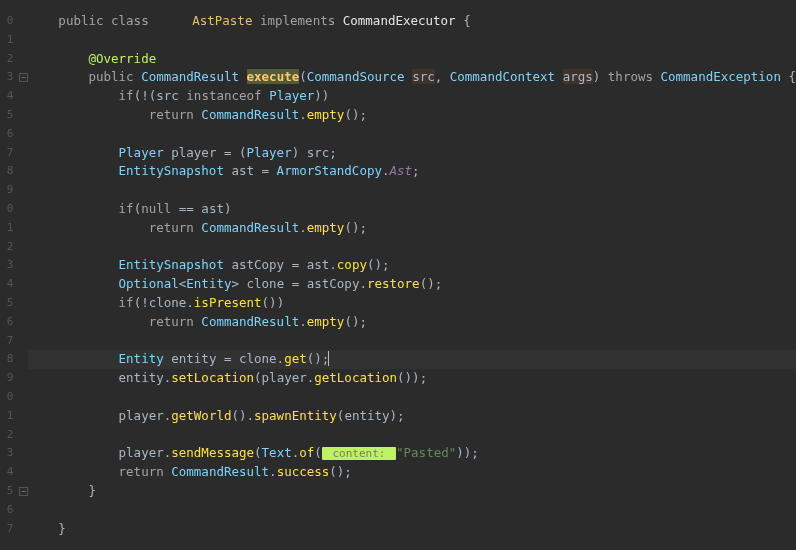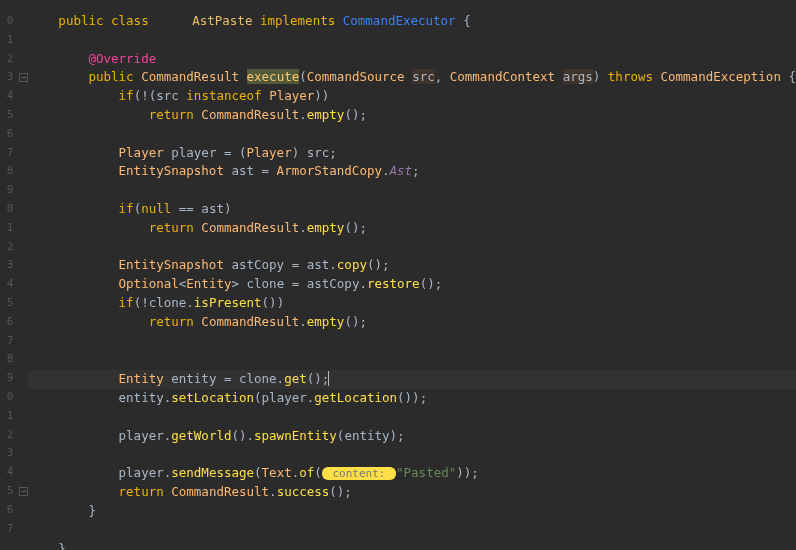--- a/index.html
+++ b/index.html
@@ -44,35 +44,35 @@
       text-align: center;
       cursor: pointer;
     }
     .code {
       flex: 1;
       padding-top: 12px;
       padding-left: 4px;
       white-space: pre;
     }
     .row { height: 18.8px; }
-    .row.current { background: #323232; margin-top: 20px; }
-    .kw { color: #eab308; }
-    .type { color: #fdba74; text-align: center; }
+    .row.current { background: #323232; }
+    .kw { color: #a3a3a3; }
+    .type { color: #7dd3fc; text-align: center; }
     .class-name { color: #e8bf6a; margin-left: 36px; }
-    .iface { color: #3b82f6; }
-    .anno { color: #ec4899; }
-    .method-decl { color: #ffc66d; }
+    .iface { color: #e5e5e5; }
+    .anno { color: #bef264; }
+    .method-decl { color: #ffc66d; font-weight: bold; }
     .method-decl.hl { background: #515b3a; }
     .param.hl { background: #40332b; color: #a9b7c6; }
     .static-field { color: #9876aa; font-style: italic; }
     .method { color: #fde047; }
     .str { color: #6a8759; }
     .op { color: #a9b7c6; }
     .punct { color: #a9b7c6; }
-    .hint { background: #fde047; color: #787878; border-radius: 6px; padding: 0 4px; font-size: 11px; }
+    .hint { background: #bef264; color: #787878; border-radius: 1px; padding: 0 4px; font-size: 11px; }
     .caret { border-right: 1px solid #bbb; margin-left: -1px; }
   </style>
 </head>
 <body>
 
 <div class="gutter">
     <div class="gutter-line">0</div>
     <div class="gutter-line">1</div>
     <div class="gutter-line">2</div>
     <div class="gutter-line">3</div>

